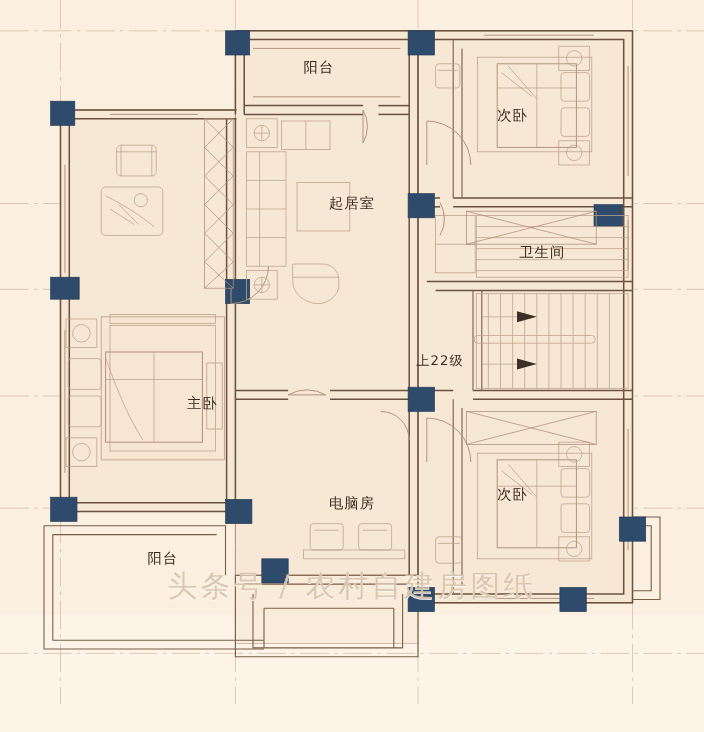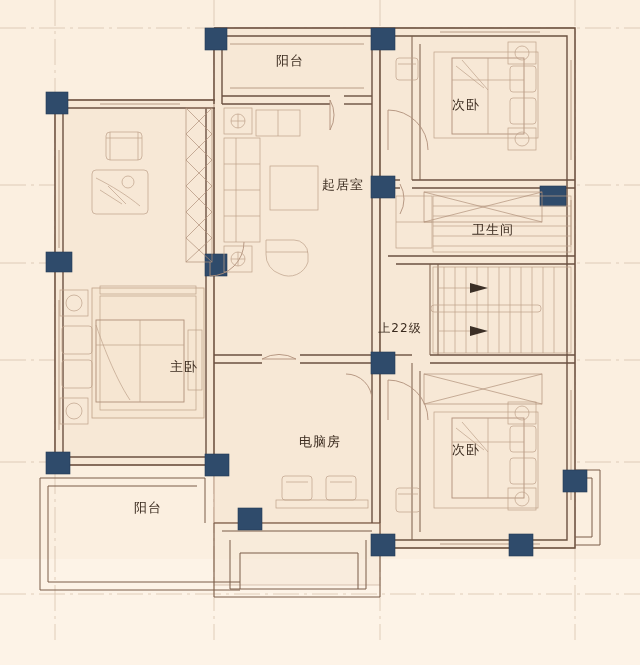--- a/index.html
+++ b/index.html
@@ -372,28 +372,31 @@
     <g>
       <line class="thin" x1="230" y1="44" x2="364" y2="44"></line>
       <line class="thin" x1="230" y1="88" x2="364" y2="88"></line>
     </g>
   </svg>
 
   <div class="label" style="left:290px;top:61px">阳台</div>
 
   <div class="label" style="left:466px;top:105px">次卧</div>
 
-  <div class="label" style="left:343px;top:185px">起居室</div>
+  <div class="label" style="left:320px;top:185px">起居室</div>
 
   <div class="label" style="left:493px;top:230px">卫生间</div>
 
   <div class="label small" style="left:400px;top:328px">上22级</div>
 
   <div class="label" style="left:184px;top:367px">主卧</div>
 
-  <div class="label" style="left:320px;top:442px">电脑房</div>
+  <div class="label" style="left:320px;top:458px">电脑房</div>
 
   <div class="label" style="left:466px;top:450px">次卧</div>
 
   <div class="label" style="left:148px;top:508px">阳台</div>
 
+  <div id="watermark">
+    <span id="wm-inner">头条号 / 农村自建房图纸</span>
+  </div>
 
 </div>
 
 </body></html>

